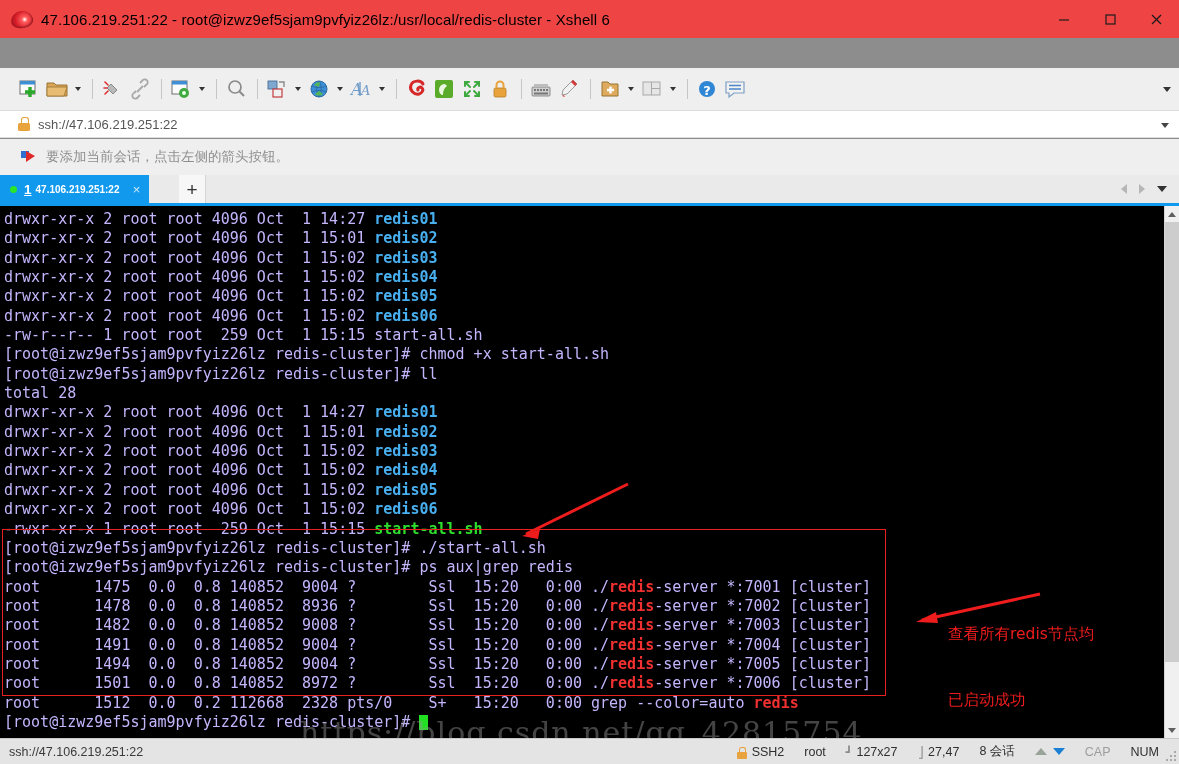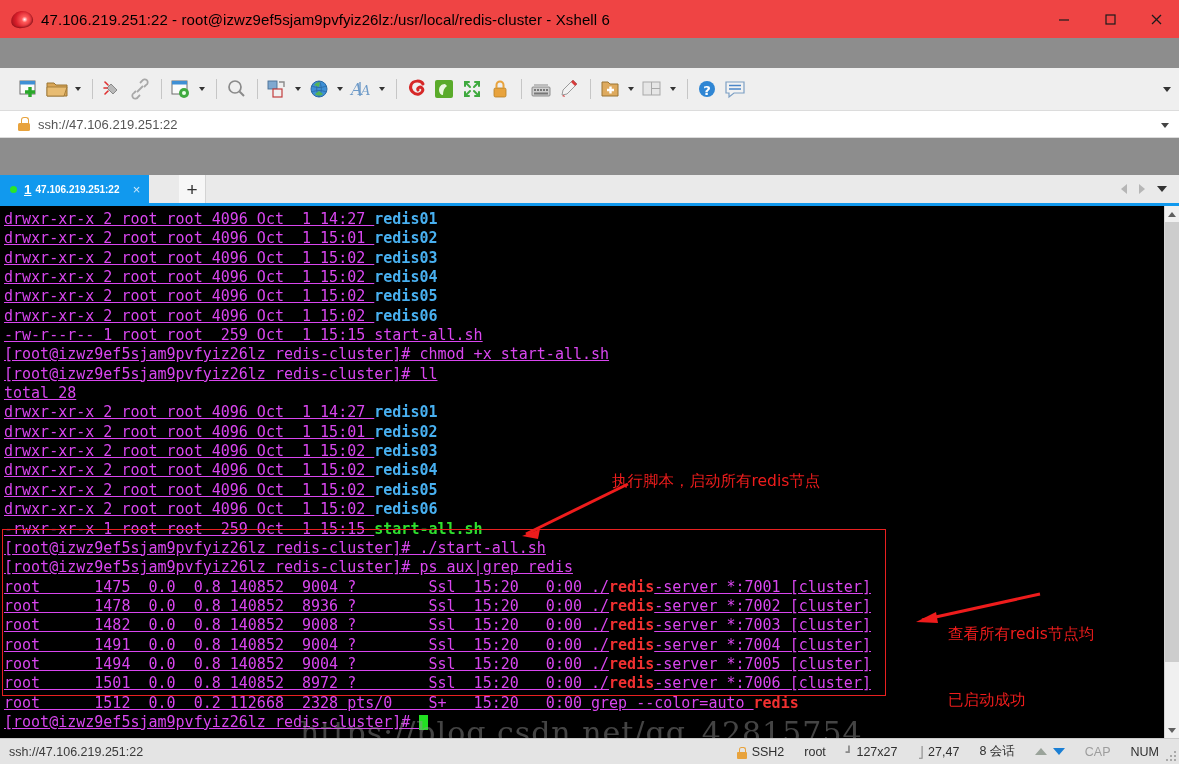--- a/index.html
+++ b/index.html
@@ -125,21 +125,21 @@
   }
   .term{
     position:absolute;left:0;top:0;width:1164px;height:532px;background:#000;
     font-family:"DejaVu Sans Mono","Liberation Mono",monospace;
     font-size:15px;line-height:19.35px;
     padding:4px 0 0 4px;box-sizing:border-box;
     white-space:pre;color:#d8d8d8;
     letter-spacing:0px;
   }
   .term .line{height:19.35px;white-space:pre;}
-  .c-w{color:#d946ef;text-decoration:underline;}
+  .c-w{color:#c4b5fd;}
   .c-b{color:#48b0f0;font-weight:bold;}
   .c-g{color:#2ee02e;font-weight:bold;}
   .c-r{color:#f03030;font-weight:bold;}
   .cursor{display:inline-block;width:9px;height:15px;background:#22e022;vertical-align:-3px;}
 
   
   .term-sb{
     position:absolute;right:0;top:206px;width:15px;height:532px;background:#f0f0f0;border-left:1px solid #d6d6d6;box-sizing:border-box;
   }
   .sb-btn{width:14px;height:16px;display:flex;align-items:center;justify-content:center;background:#f0f0f0;}
@@ -423,20 +423,29 @@
     <span class="lock">
         <span class="shack"></span>
         <span class="body"></span>
       </span>
     <span class="addr-text">ssh://47.106.219.251:22</span>
     <span class="addr-caret">
         <i></i>
       </span>
   </div>
 
+  <div class="notice">
+    <span class="flagicon">
+      <svg width="17" height="14" viewBox="0 0 17 14">
+        <path d="M1 1h8v7H1z" fill="#2f6fd0"></path>
+        <path d="M6 1l9 5-9 6z" fill="#e02a2a"></path>
+      </svg>
+    </span>
+    <span class="notice-text">要添加当前会话，点击左侧的箭头按钮。</span>
+  </div>
 
   <div class="tabbar">
     <div class="tab" id="tab0">
       <span class="tab-dot"></span>
       <span class="tab-num">1</span>
       <span class="tab-label">47.106.219.251:22</span>
       <span class="tab-close">×</span>
     </div>
     <div class="tab-new" style="left: 179px;">+</div>
     <div class="tab-right">
@@ -456,21 +465,20 @@
   <div class="term-wrap">
     <div class="term" id="term"><div class="line"><span class="c-w">drwxr-xr-x 2 root root 4096 Oct  1 14:27 </span><span class="c-b">redis01</span></div><div class="line"><span class="c-w">drwxr-xr-x 2 root root 4096 Oct  1 15:01 </span><span class="c-b">redis02</span></div><div class="line"><span class="c-w">drwxr-xr-x 2 root root 4096 Oct  1 15:02 </span><span class="c-b">redis03</span></div><div class="line"><span class="c-w">drwxr-xr-x 2 root root 4096 Oct  1 15:02 </span><span class="c-b">redis04</span></div><div class="line"><span class="c-w">drwxr-xr-x 2 root root 4096 Oct  1 15:02 </span><span class="c-b">redis05</span></div><div class="line"><span class="c-w">drwxr-xr-x 2 root root 4096 Oct  1 15:02 </span><span class="c-b">redis06</span></div><div class="line"><span class="c-w">-rw-r--r-- 1 root root  259 Oct  1 15:15 start-all.sh</span></div><div class="line"><span class="c-w">[root@izwz9ef5sjam9pvfyiz26lz redis-cluster]# chmod +x start-all.sh</span></div><div class="line"><span class="c-w">[root@izwz9ef5sjam9pvfyiz26lz redis-cluster]# ll</span></div><div class="line"><span class="c-w">total 28</span></div><div class="line"><span class="c-w">drwxr-xr-x 2 root root 4096 Oct  1 14:27 </span><span class="c-b">redis01</span></div><div class="line"><span class="c-w">drwxr-xr-x 2 root root 4096 Oct  1 15:01 </span><span class="c-b">redis02</span></div><div class="line"><span class="c-w">drwxr-xr-x 2 root root 4096 Oct  1 15:02 </span><span class="c-b">redis03</span></div><div class="line"><span class="c-w">drwxr-xr-x 2 root root 4096 Oct  1 15:02 </span><span class="c-b">redis04</span></div><div class="line"><span class="c-w">drwxr-xr-x 2 root root 4096 Oct  1 15:02 </span><span class="c-b">redis05</span></div><div class="line"><span class="c-w">drwxr-xr-x 2 root root 4096 Oct  1 15:02 </span><span class="c-b">redis06</span></div><div class="line"><span class="c-w">-rwxr-xr-x 1 root root  259 Oct  1 15:15 </span><span class="c-g">start-all.sh</span></div><div class="line"><span class="c-w">[root@izwz9ef5sjam9pvfyiz26lz redis-cluster]# ./start-all.sh</span></div><div class="line"><span class="c-w">[root@izwz9ef5sjam9pvfyiz26lz redis-cluster]# ps aux|grep redis</span></div><div class="line"><span class="c-w">root      1475  0.0  0.8 140852  9004 ?        Ssl  15:20   0:00 ./</span><span class="c-r">redis</span><span class="c-w">-server *:7001 [cluster]</span></div><div class="line"><span class="c-w">root      1478  0.0  0.8 140852  8936 ?        Ssl  15:20   0:00 ./</span><span class="c-r">redis</span><span class="c-w">-server *:7002 [cluster]</span></div><div class="line"><span class="c-w">root      1482  0.0  0.8 140852  9008 ?        Ssl  15:20   0:00 ./</span><span class="c-r">redis</span><span class="c-w">-server *:7003 [cluster]</span></div><div class="line"><span class="c-w">root      1491  0.0  0.8 140852  9004 ?        Ssl  15:20   0:00 ./</span><span class="c-r">redis</span><span class="c-w">-server *:7004 [cluster]</span></div><div class="line"><span class="c-w">root      1494  0.0  0.8 140852  9004 ?        Ssl  15:20   0:00 ./</span><span class="c-r">redis</span><span class="c-w">-server *:7005 [cluster]</span></div><div class="line"><span class="c-w">root      1501  0.0  0.8 140852  8972 ?        Ssl  15:20   0:00 ./</span><span class="c-r">redis</span><span class="c-w">-server *:7006 [cluster]</span></div><div class="line"><span class="c-w">root      1512  0.0  0.2 112668  2328 pts/0    S+   15:20   0:00 grep --color=auto </span><span class="c-r">redis</span></div><div class="line"><span class="c-w">[root@izwz9ef5sjam9pvfyiz26lz redis-cluster]# </span><span class="cursor"></span></div></div>
 
     <div class="redbox" id="redbox" style="left:2px;top:323px;width:884px;height:167px;"></div>
 
     <svg class="anno" style="left:500px;top:270px;width:140px;height:70px;" width="140" height="70" viewBox="0 0 140 70">
       <line x1="128" y1="8" x2="26" y2="58" stroke="#ee1c1c" stroke-width="3"></line>
       <path d="M22 60l18-7-2 10z" fill="#ee1c1c"></path>
     </svg>
 
-    <div class="anno-text" id="anno1" style="left:612px;top:264px;">执行脚本，启动所有redis节点</div>
 
     <svg class="anno" style="left:900px;top:380px;width:150px;height:55px;" width="150" height="55" viewBox="0 0 150 55">
       <line x1="140" y1="8" x2="22" y2="34" stroke="#ee1c1c" stroke-width="3"></line>
       <path d="M16 36l20-10 2 11z" fill="#ee1c1c"></path>
     </svg>
 
     <div class="anno-text" id="anno2" style="left:948px;top:373px;">
       <div>查看所有redis节点均</div>
       <div>已启动成功</div>
     </div>

